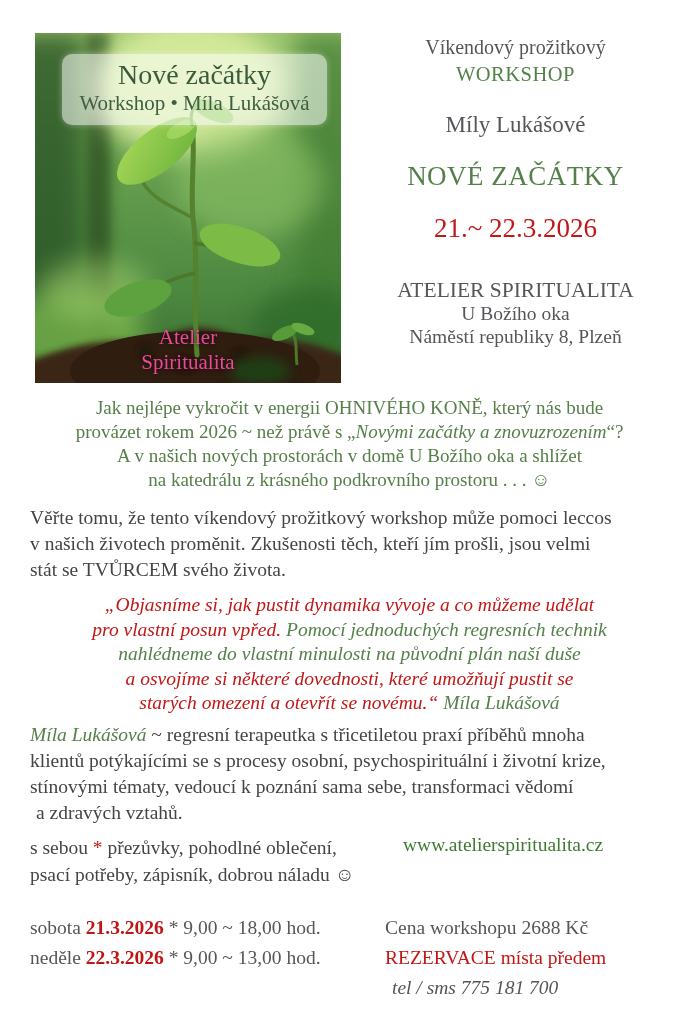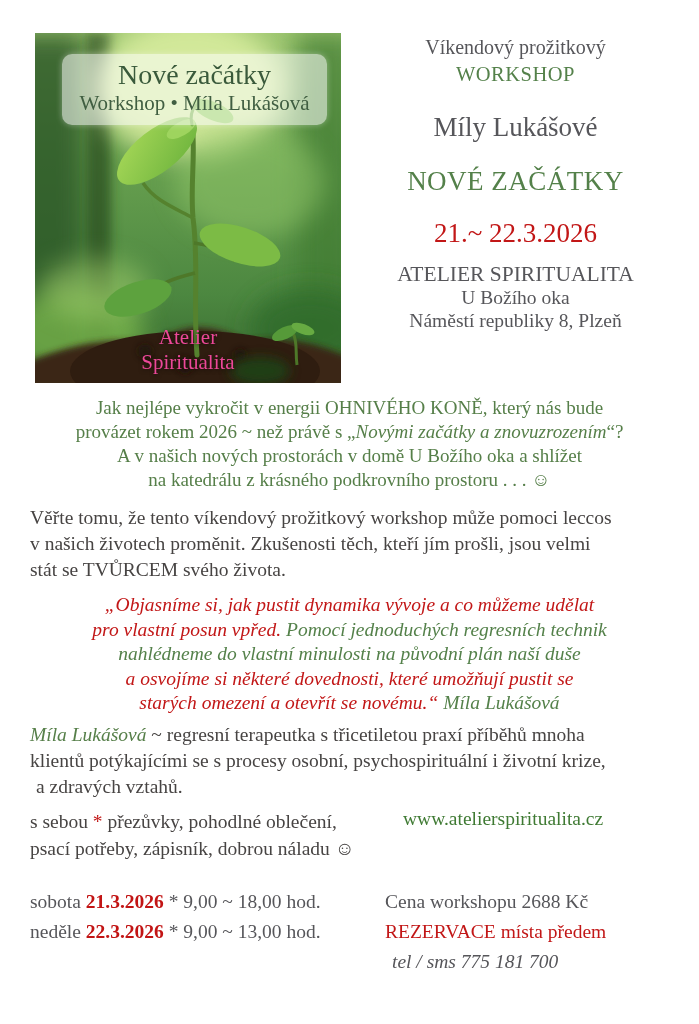--- a/index.html
+++ b/index.html
@@ -24,24 +24,24 @@
     position:absolute; left:0; right:0; bottom:7px; text-align:center;
     color:#ec4899; font-size:21px; line-height:1.22;
     text-shadow:0 1px 4px rgba(0,0,0,0.55);
   }
   .info { flex:1; text-align:center; padding-top:3px; padding-left:16px; }
   .gray { color:#56565a; }
   .grn  { color:#54814a; }
   .red  { color:#c21717; }
   .info-l1 { font-size:20px; }
   .info-l2 { font-size:20.5px; margin-top:4px; letter-spacing:0.5px; }
-  .info-l3 { font-size:27px; margin-top:26px; }
+  .info-l3 { font-size:23px; margin-top:26px; }
   .info-title { font-size:27px; margin-top:23px; letter-spacing:0.5px; }
   .info-dates { font-size:27px; margin-top:21px; }
-  .info-venue { font-size:21.5px; margin-top:13px; }
+  .info-venue { font-size:21.5px; margin-top:34px; }
   .info-addr  { font-size:19.5px; line-height:22.5px; }
   
   .para-green {
     margin-top:13px; text-align:center; color:#567f49;
     font-size:19px; line-height:24px; white-space:nowrap;
   }
   .para-body {
     margin:13px 24px 0 30px; font-size:19.5px; line-height:25.8px;
     color:#474443; white-space:nowrap;
   }
@@ -168,20 +168,21 @@
     <div class="red">„Objasníme si, jak pustit dynamika vývoje a co můžeme udělat</div>
     <div><span class="red">pro vlastní posun vpřed. </span><span class="grn">Pomocí jednoduchých regresních technik</span></div>
     <div class="grn">nahlédneme do vlastní minulosti na původní plán naší duše</div>
     <div class="red">a osvojíme si některé dovednosti, které umožňují pustit se</div>
     <div><span class="red">starých omezení a otevřít se novému.“ </span><span class="grn">Míla Lukášová</span></div>
   </div>
 
   <div class="para-bio">
     <div><span class="bio-name">Míla Lukášová</span><span> ~ regresní terapeutka s třicetiletou praxí příběhů mnoha</span></div>
     <div>klientů potýkajícími se s procesy osobní, psychospirituální i životní krize,</div>
+    <div>stínovými tématy, vedoucí k poznání sama sebe, transformaci vědomí</div>
     <div class="bio-indent">a zdravých vztahů.</div>
   </div>
 
   <div class="bring">
     <div class="bring-left">
       <div><span>s sebou </span><span class="red">*</span><span> přezůvky, pohodlné oblečení,</span></div>
       <div>psací potřeby, zápisník, dobrou náladu ☺</div>
     </div>
     <div class="bring-url">www.atelierspiritualita.cz</div>
   </div>

